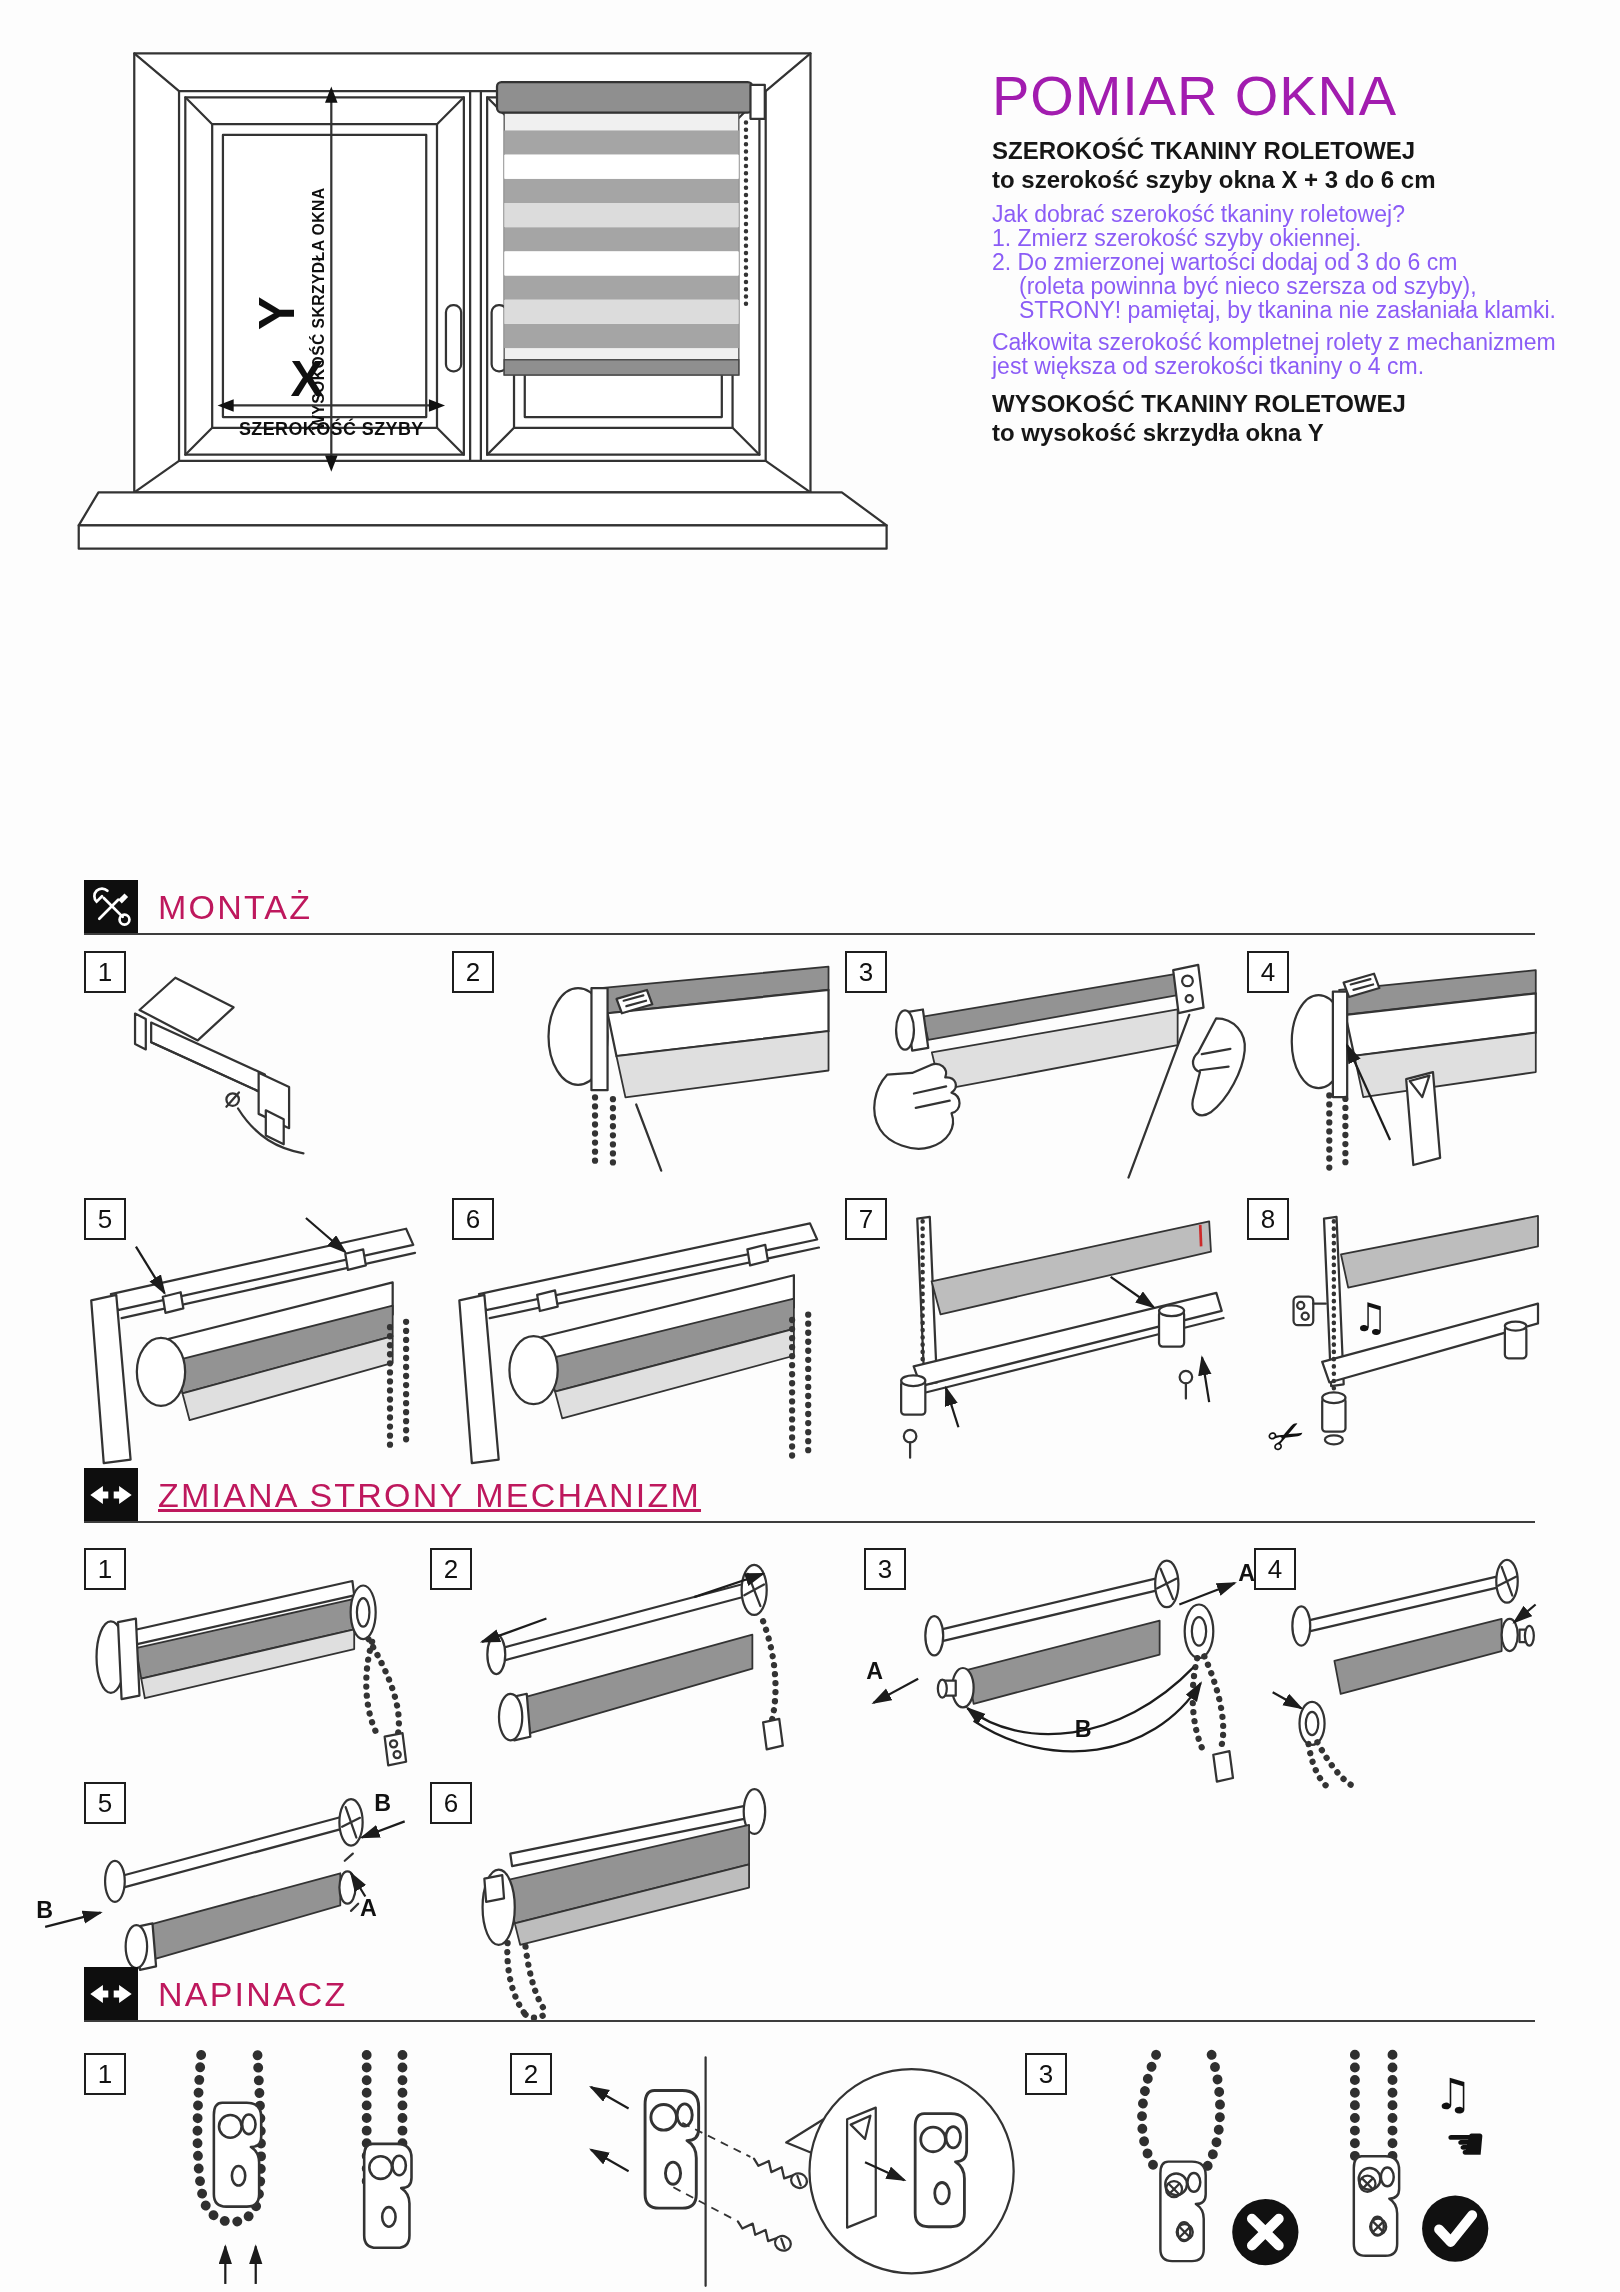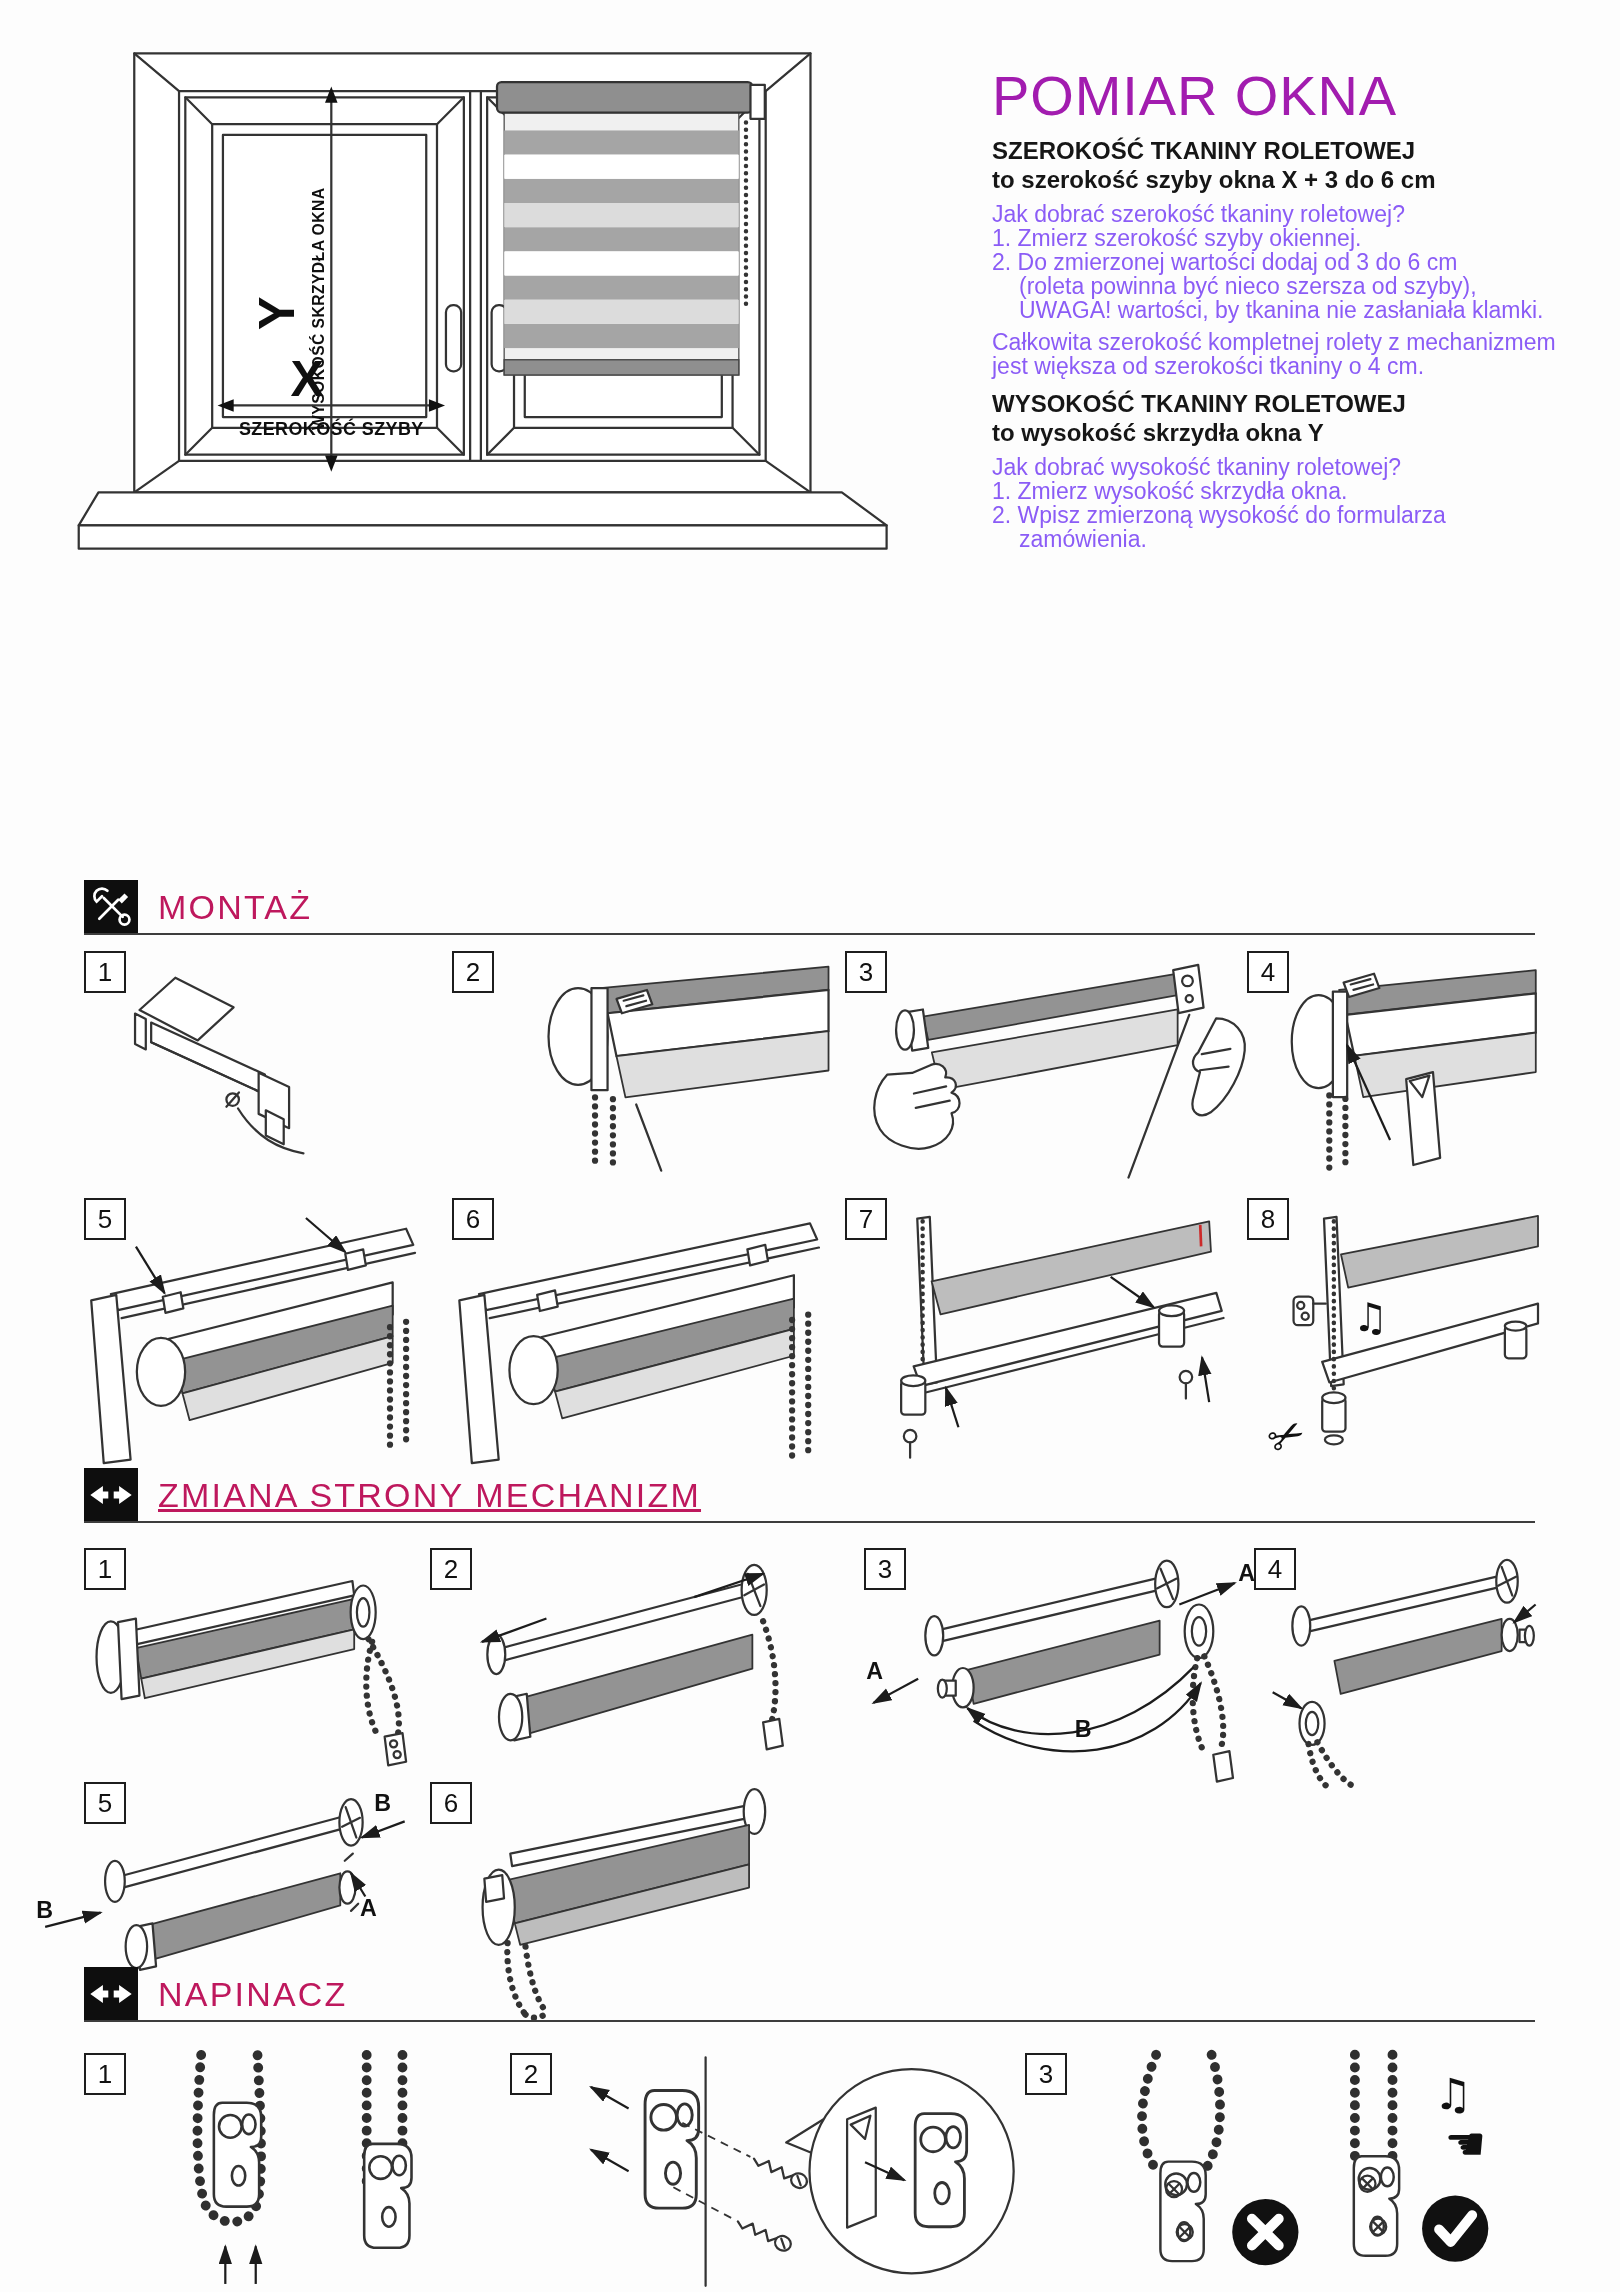--- a/index.html
+++ b/index.html
@@ -127,39 +127,33 @@
   <div class="abs" style="left:992px;top:136px;">
     <div class="h2line">SZEROKOŚĆ TKANINY ROLETOWEJ</div>
     <div class="h2line">to szerokość szyby okna X + 3 do 6 cm</div>
   </div>
 
   <div class="abs" style="left:992px;top:202px;">
     <div class="bline">Jak dobrać szerokość tkaniny roletowej?</div>
     <div class="bline">1. Zmierz szerokość szyby okiennej.</div>
     <div class="bline">2. Do zmierzonej wartości dodaj od 3 do 6 cm</div>
     <div class="bline ind">(roleta powinna być nieco szersza od szyby),</div>
-    <div class="bline ind">UWAGA! wartości, by tkanina nie zasłaniała klamki.</div>
+    <div class="bline ind">STRONY! pamiętaj, by tkanina nie zasłaniała klamki.</div>
   </div>
 
   <div class="abs" style="left:992px;top:330px;">
     <div class="bline">Całkowita szerokość kompletnej rolety z mechanizmem</div>
     <div class="bline">jest większa od szerokości tkaniny o 4 cm.</div>
   </div>
 
   <div class="abs" style="left:992px;top:389px;">
     <div class="h2line">WYSOKOŚĆ TKANINY ROLETOWEJ</div>
     <div class="h2line">to wysokość skrzydła okna Y</div>
   </div>
 
-  <div class="abs" style="left:992px;top:455px;">
-    <div class="bline">Jak dobrać wysokość tkaniny roletowej?</div>
-    <div class="bline">1. Zmierz wysokość skrzydła okna.</div>
-    <div class="bline">2. Wpisz zmierzoną wysokość do formularza</div>
-    <div class="bline ind">zamówienia.</div>
-  </div>
 
   <div class="icontile" style="left:84px;top:880px;">
     <svg width="54" height="54" viewBox="0 0 60 60">
       <g fill="none" stroke="#fff" stroke-width="3" stroke-linecap="round">
         <line x1="17" y1="43" x2="38" y2="22"></line>
         <polygon points="38,22 45,15 49,19 42,26" fill="#fff" stroke="none"></polygon>
         <path d="M26,12 A8,8 0 1 0 14,24 L20,18"></path>
         <line x1="22" y1="20" x2="43" y2="41"></line>
         <circle cx="45" cy="44" r="5.5"></circle>
       </g>

